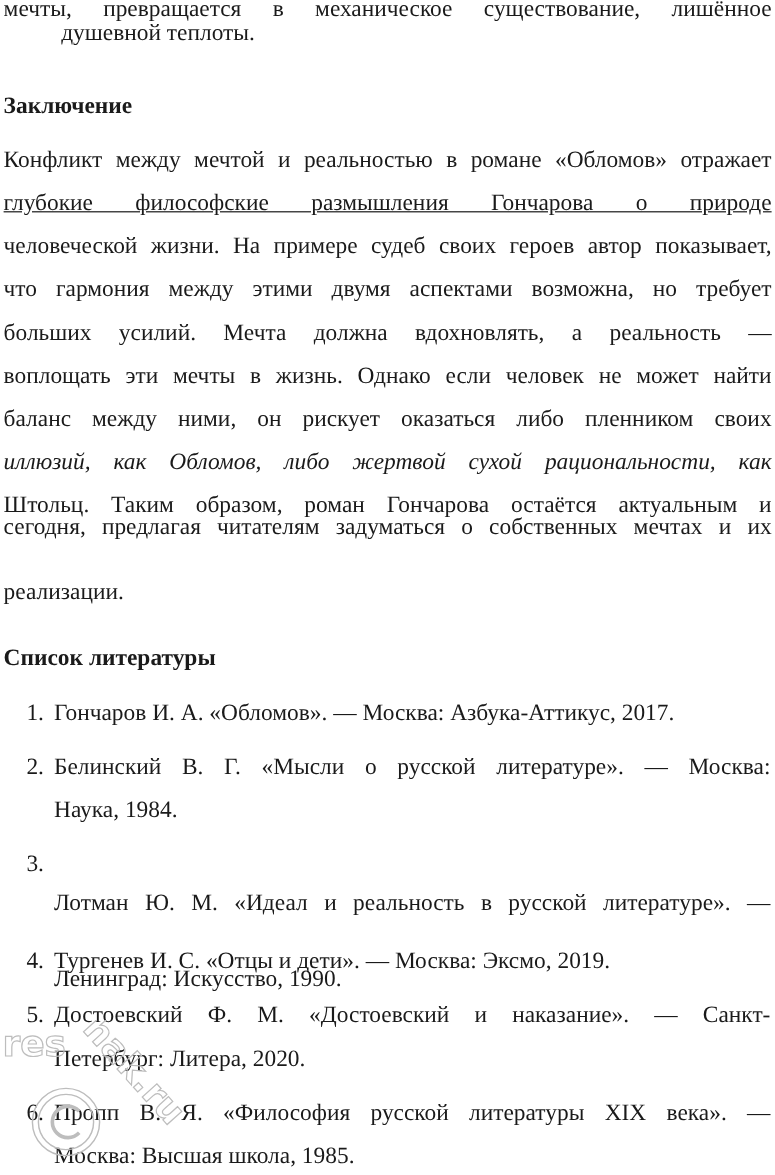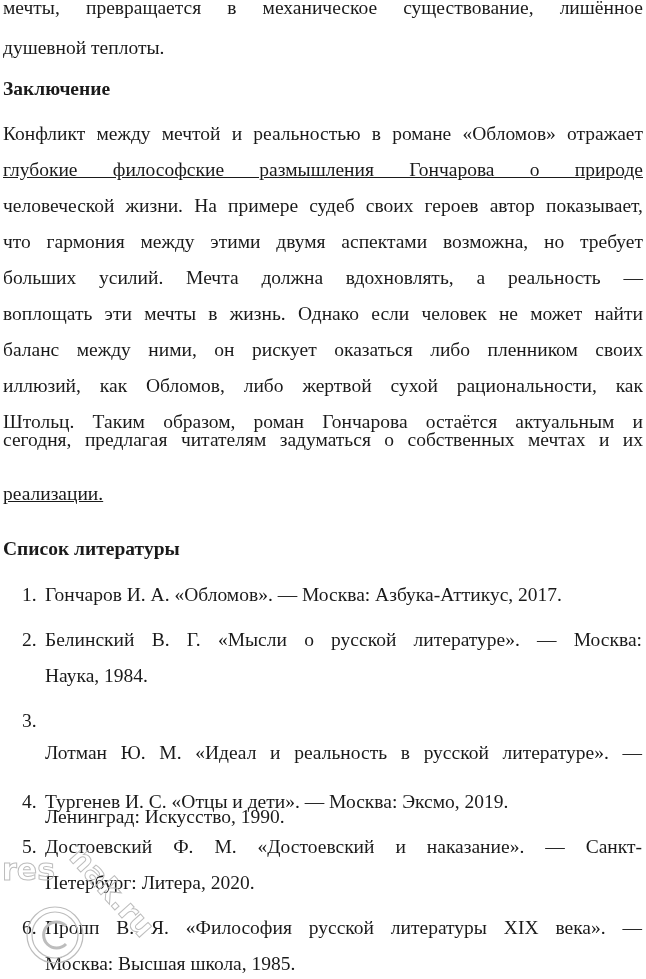--- a/index.html
+++ b/index.html
@@ -60,35 +60,35 @@
     height: 129px;
     pointer-events: none;
   }
 </style>
 </head>
 <body>
 
 <div class="page">
 
   <div class="line justify" style="top:-4px;">мечты, превращается в механическое существование, лишённое</div>
-  <div class="line" style="top:36px;">душевной теплоты.</div>
+  <div class="line" style="top:16px;margin-left:48px;">душевной теплоты.</div>
 
   <div class="line heading" style="top:77px;">Заключение</div>
 
   <div class="line justify" style="top:122px;">Конфликт между мечтой и реальностью в романе «Обломов» отражает</div>
   <div class="line justify" style="top:158px;text-decoration:underline;">глубокие философские размышления Гончарова о природе</div>
   <div class="line justify" style="top:194px;">человеческой жизни. На примере судеб своих героев автор показывает,</div>
   <div class="line justify" style="top:230px;">что гармония между этими двумя аспектами возможна, но требует</div>
   <div class="line justify" style="top:266px;">больших усилий. Мечта должна вдохновлять, а реальность —</div>
   <div class="line justify" style="top:302px;">воплощать эти мечты в жизнь. Однако если человек не может найти</div>
   <div class="line justify" style="top:338px;">баланс между ними, он рискует оказаться либо пленником своих</div>
-  <div class="line justify" style="top:374px;">иллюзий, как Обломов, либо жертвой сухой рациональности, как</div>
+  <div class="line justify" style="top:374px;font-style:italic;">иллюзий, как Обломов, либо жертвой сухой рациональности, как</div>
   <div class="line justify" style="top:410px;">Штольц. Таким образом, роман Гончарова остаётся актуальным и</div>
   <div class="line justify" style="top:428px;">сегодня, предлагая читателям задуматься о собственных мечтах и их</div>
-  <div class="line" style="top:482px;text-decoration:underline;">реализации.</div>
+  <div class="line" style="top:482px;">реализации.</div>
 
   <div class="line heading" style="top:537px;">Список литературы</div>
 
   <div>
     <div>
       <span class="li-num" style="top:583px;">1.</span>
       <span class="li-line" style="top:583px;">Гончаров И. А. «Обломов». — Москва: Азбука-Аттикус, 2017.</span>
     </div>
 
     <div>

